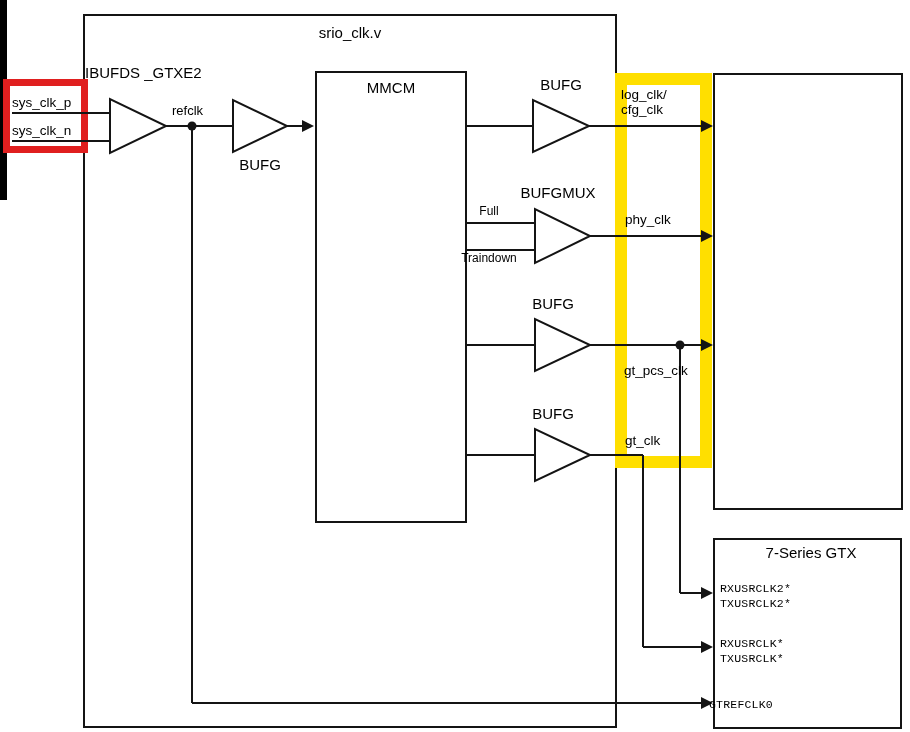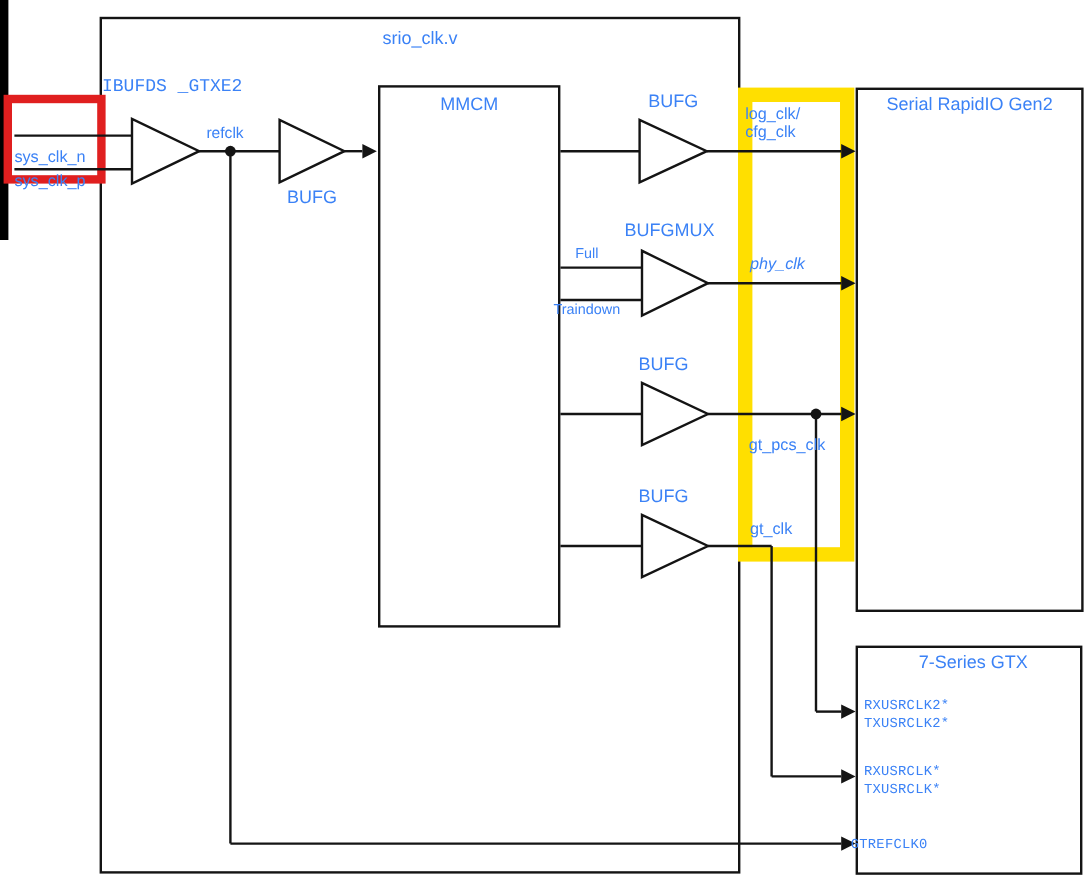--- a/index.html
+++ b/index.html
@@ -3,21 +3,21 @@
 <meta charset="utf-8">
 <style>
   html,body{margin:0;padding:0;background:#fff;}
   .canvas{position:relative;width:910px;height:732px;background:#ffffff;overflow:hidden;
           font-family:"Liberation Sans",sans-serif;color:#111;}
   .box{position:absolute;border:2px solid #141414;background:transparent;box-sizing:border-box;}
   .hl{position:absolute;background:transparent;box-sizing:border-box;}
   .hl-red{border:7px solid var(--highlight-red,#e01f1f);}
   .hl-yellow{border:12px solid var(--highlight-yellow,#ffdf00);}
   .blackbar{position:absolute;left:0;top:0;width:7px;height:200px;background:#000;}
-  .lbl{position:absolute;font-size:15px;line-height:1.12;color:#3b82f6;white-space:nowrap;}
+  .lbl{position:absolute;font-size:15px;line-height:1.12;color:#000000;white-space:nowrap;}
   .ctr{text-align:center;}
   .sig{font-size:13.5px;}
   .sm{font-size:12px;text-align:center;}
   .port{font-size:11.5px;line-height:15px;letter-spacing:0.2px;font-family:Liberation Mono, monospace;}
   .svg-layer{position:absolute;left:0;top:0;pointer-events:none;}
   .wire{stroke:#141414;stroke-width:2;fill:none;}
   .tri{stroke:#141414;stroke-width:2;fill:#ffffff;stroke-linejoin:miter;}
   .arrow{fill:#141414;stroke:none;}
   .dot{fill:#141414;stroke:none;}
   .watermark{position:absolute;left:597px;top:676px;display:flex;align-items:center;gap:9px;
@@ -89,44 +89,43 @@
       <polygon class="tri" points="535,429 535,481 590,455"></polygon>
       <line class="wire" x1="590" y1="455" x2="643" y2="455"></line>
       <line class="wire" x1="643" y1="455" x2="643" y2="647"></line>
       <line class="wire" x1="643" y1="647" x2="701" y2="647"></line>
       <polygon class="arrow" points="701,641 701,653 713,647"></polygon>
     </g>
   </svg>
 
   <div class="lbl ctr" style="left:280px;top:25px;width:140px;">srio_clk.v</div>
 
-  <div class="lbl" style="left:85px;top:65px;font-family:Liberation Mono, monospace;">IBUFDS _GTXE2</div>
-  <div class="lbl sig" style="left:12px;top:95px;margin-top:48px;">sys_clk_p</div>
+  <div class="lbl" style="left:85px;top:65px;">IBUFDS _GTXE2</div>
+  <div class="lbl sig" style="left:12px;top:95px;">sys_clk_p</div>
   <div class="lbl sig" style="left:12px;top:123px;">sys_clk_n</div>
   <div class="lbl" style="left:172px;top:104px;font-size:13px;">refclk</div>
   <div class="lbl ctr" style="left:210px;top:157px;width:100px;">BUFG</div>
 
   <div class="lbl ctr" style="left:331px;top:80px;width:120px;">MMCM</div>
 
   <div class="lbl ctr" style="left:511px;top:77px;width:100px;">BUFG</div>
   <div class="lbl ctr" style="left:498px;top:185px;width:120px;">BUFGMUX</div>
   <div class="lbl sm" style="left:450px;top:205px;width:78px;">Full</div>
   <div class="lbl sm" style="left:450px;top:252px;width:78px;">Traindown</div>
   <div class="lbl ctr" style="left:503px;top:296px;width:100px;">BUFG</div>
   <div class="lbl ctr" style="left:503px;top:406px;width:100px;">BUFG</div>
 
   <div class="lbl sig" style="left:621px;top:87px;">
     <div>log_clk/</div>
     <div>cfg_clk</div>
   </div>
-  <div class="lbl sig" style="left:625px;top:212px;font-style:italic;">phy_clk</div>
+  <div class="lbl sig" style="left:625px;top:212px;">phy_clk</div>
   <div class="lbl sig" style="left:624px;top:322px;margin-top:41px;">gt_pcs_clk</div>
   <div class="lbl sig" style="left:625px;top:433px;">gt_clk</div>
 
-  <div class="lbl ctr" style="left:713px;top:80px;width:190px;">Serial RapidIO Gen2</div>
 
   <div class="lbl ctr" style="left:713px;top:545px;width:196px;">7-Series GTX</div>
   <div class="lbl port" style="left:720px;top:581px;">
     <div>RXUSRCLK2*</div>
     <div>TXUSRCLK2*</div>
   </div>
   <div class="lbl port" style="left:720px;top:636px;">
     <div>RXUSRCLK*</div>
     <div>TXUSRCLK*</div>
   </div>

